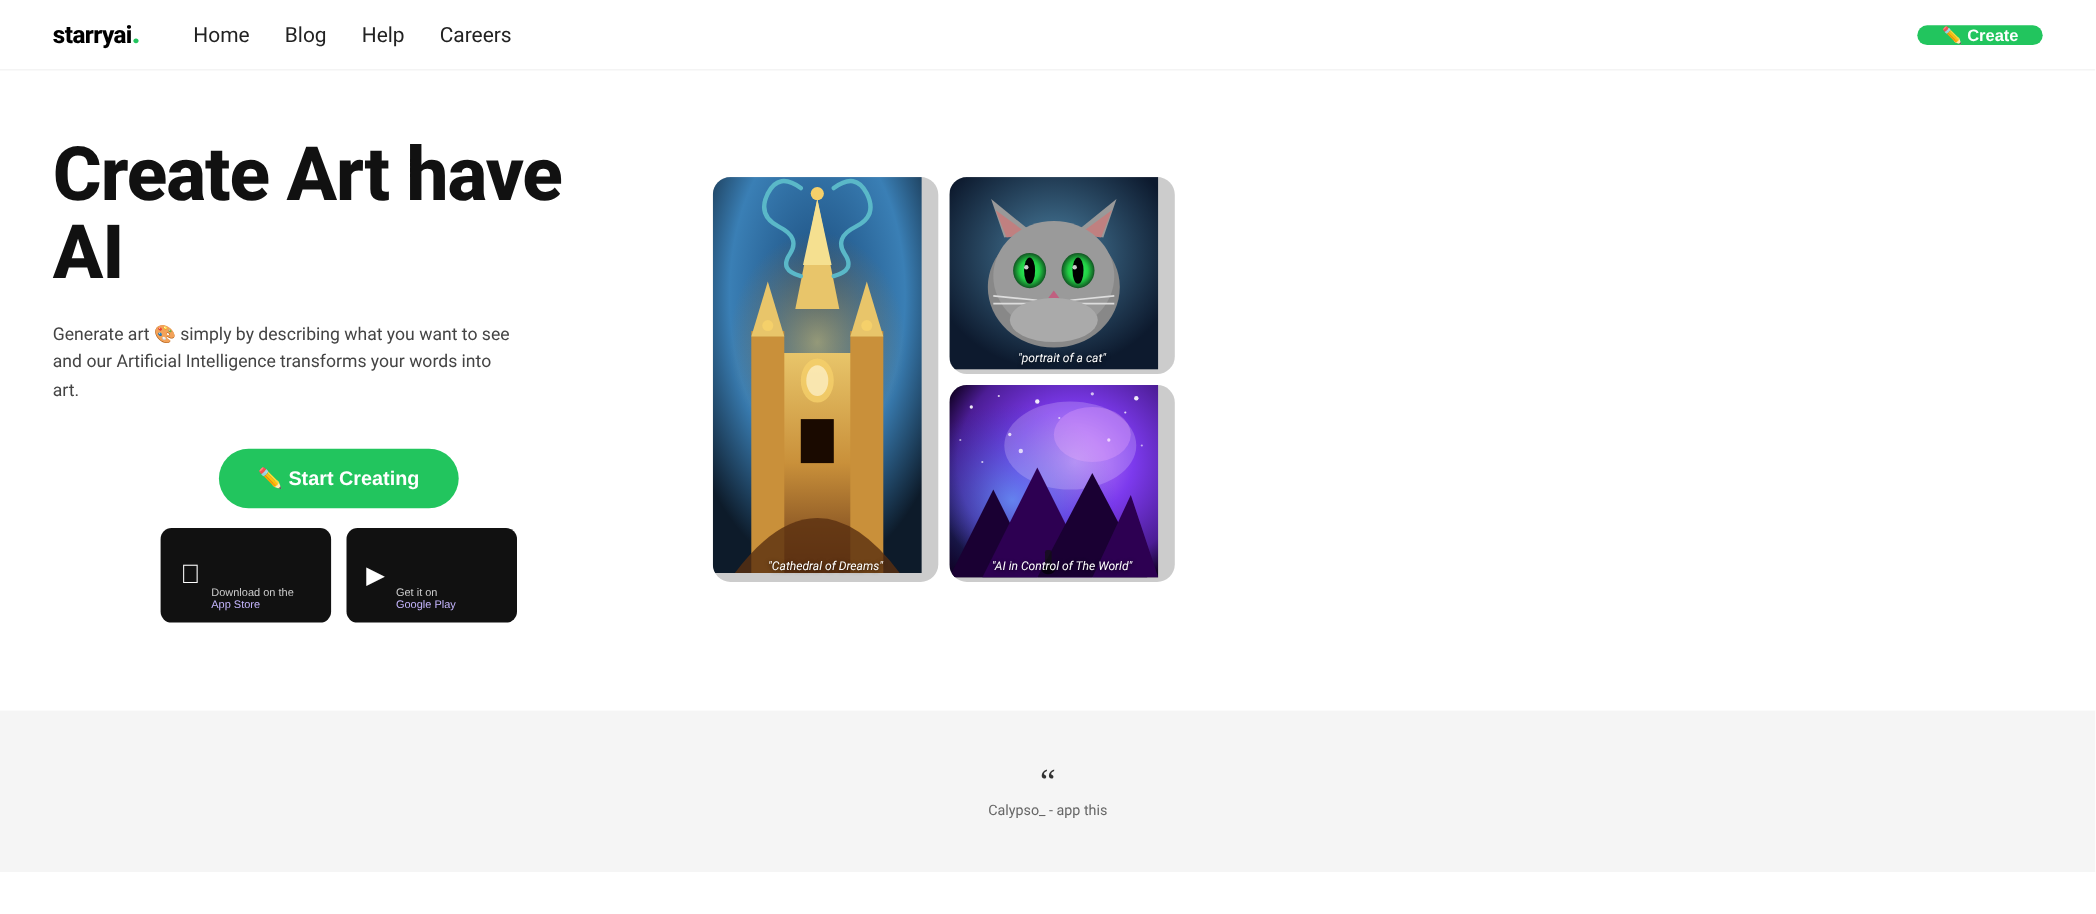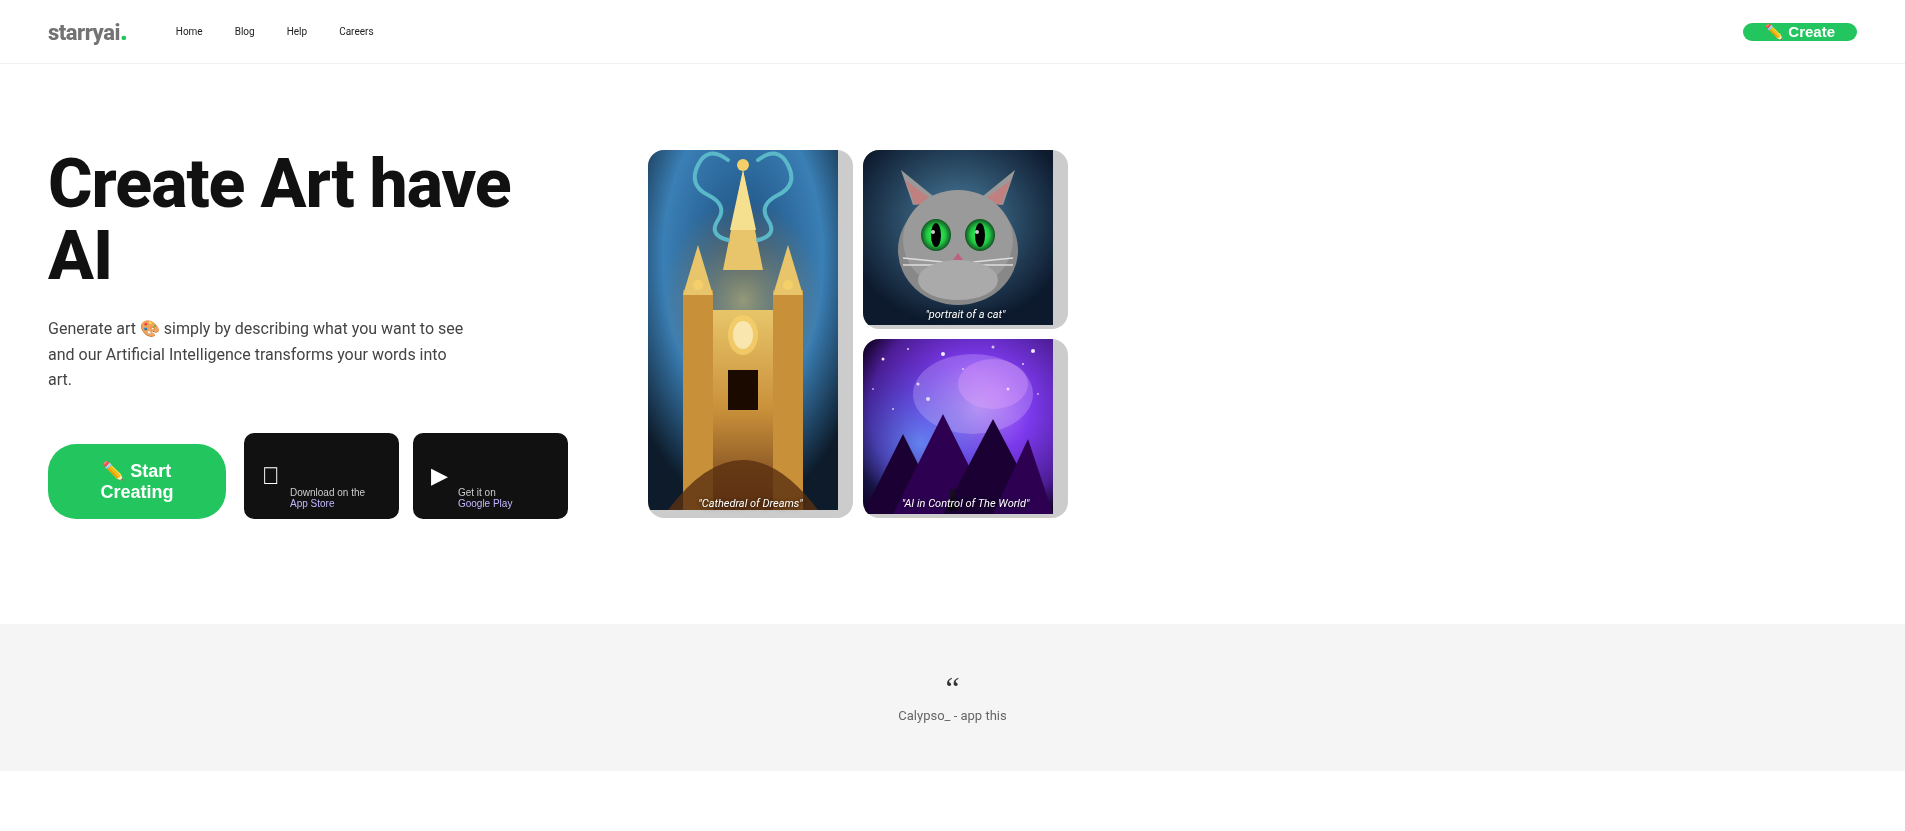--- a/index.html
+++ b/index.html
@@ -11,21 +11,21 @@
       align-items: center;
       padding: 18px 48px;
       border-bottom: 1px solid #f0f0f0;
       position: sticky;
       top: 0;
       background: #fff;
       z-index: 100;
     }
     .nav-links { display: flex; gap: 32px; flex: 1; }
     .nav-link {
-      font-size: 10px;
+      font-size: 19px;
       color: #222;
       text-decoration: none;
       cursor: pointer;
     }
     .nav-create-btn {
       background: #22c55e;
       color: #fff;
       border: none;
       border-radius: 24px;
       padding: 0 22px;
@@ -59,23 +59,23 @@
     }
     .hero-desc {
       font-size: 16px;
       color: #444;
       line-height: 1.6;
       margin-bottom: 40px;
       max-width: 420px;
     }
     .hero-buttons {
       display: flex;
-      flex-direction: row;
+      flex-direction: column;
       gap: 18px;
-      align-items: flex-end;
+      align-items: center;
     }
     .btn-start {
       background: #22c55e;
       color: #fff;
       border: none;
       border-radius: 28px;
       padding: 16px 36px;
       font-size: 18px;
       font-weight: 700;
       cursor: pointer;
@@ -158,21 +158,21 @@
     .testimonial-author {
       font-size: 13px;
       color: #666;
     }
   </style>
 </head>
 <body>
 
 <nav>
   <div style="display:flex;align-items:baseline;gap:0;margin-right:48px;">
-    <span style="font-size:22px;font-weight:800;letter-spacing:-0.5px;color:#737373;">starryai</span>
+    <span style="font-size:22px;font-weight:800;letter-spacing:-0.5px;color:#000000;">starryai</span>
     <span style="color:#22c55e;font-size:26px;font-weight:900;line-height:1;">.</span>
   </div>
   <div class="nav-links">
     <a class="nav-link">Home</a>
     <a class="nav-link">Blog</a>
     <a class="nav-link">Help</a>
     <a class="nav-link">Careers</a>
   </div>
   <button class="nav-create-btn">✏️ Create</button>
 </nav>

